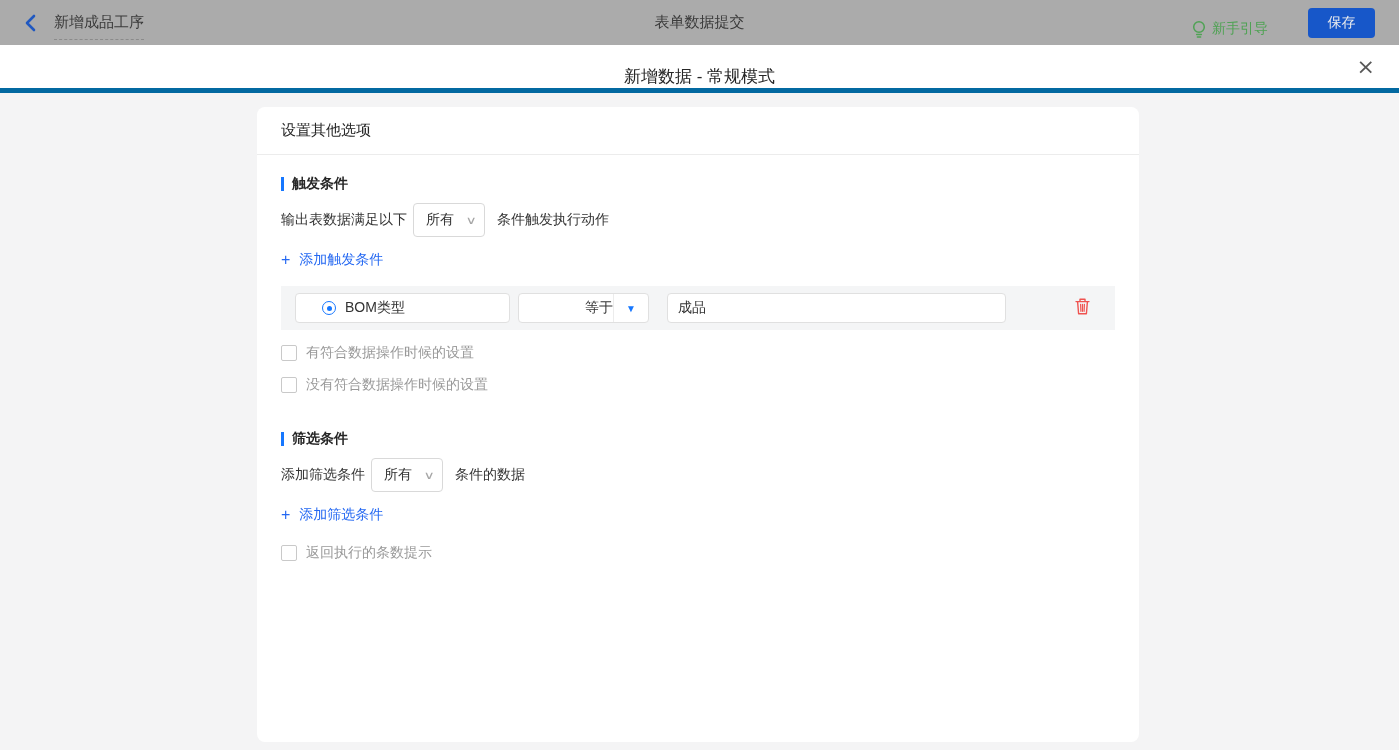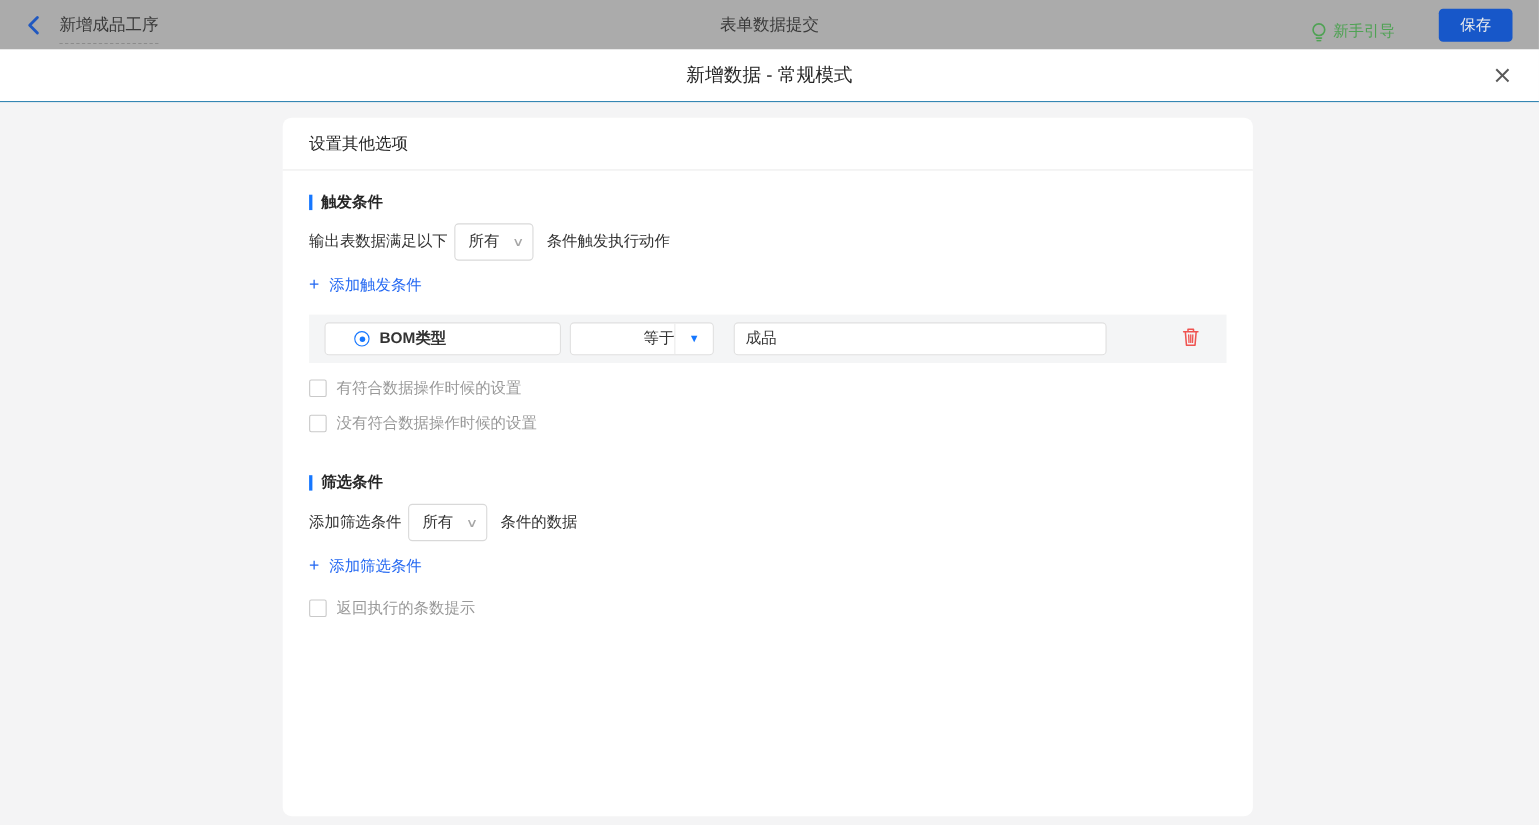--- a/index.html
+++ b/index.html
@@ -53,22 +53,22 @@
     font-size: 14px;
     font-family: inherit;
     cursor: pointer;
   }
 
   
   .modal-header {
     position: relative;
     height: 48px;
     background: #ffffff;
-    border-bottom: 1px solid #0369a1;
-    display: flex; align-items: center; justify-content: center;
+    border-bottom: 5px solid #0369a1;
+    display: flex; align-items: flex-end; justify-content: center;
   }
   .modal-title { font-size: 17px; color: #262626; }
   .modal-close {
     position: absolute;
     right: 24px; top: 50%;
     transform: translateY(-50%);
     font-size: 22px; line-height: 1;
     color: #595959;
     cursor: pointer;
     font-family: "DejaVu Sans", sans-serif;
@@ -134,21 +134,20 @@
     padding: 0 14px;
   }
   .field-box {
     width: 215px; height: 30px;
     background: #fff;
     border: 1px solid #e0e0e0;
     border-radius: 4px;
     display: flex; align-items: center;
     padding: 0 26px;
     cursor: pointer;
-    font-weight: bold;
   }
   .radio-icon {
     width: 14px; height: 14px;
     border: 1px solid #1677ff;
     border-radius: 50%;
     display: inline-flex; align-items: center; justify-content: center;
     margin-right: 9px;
     flex: none;
   }
   .radio-icon::after {

